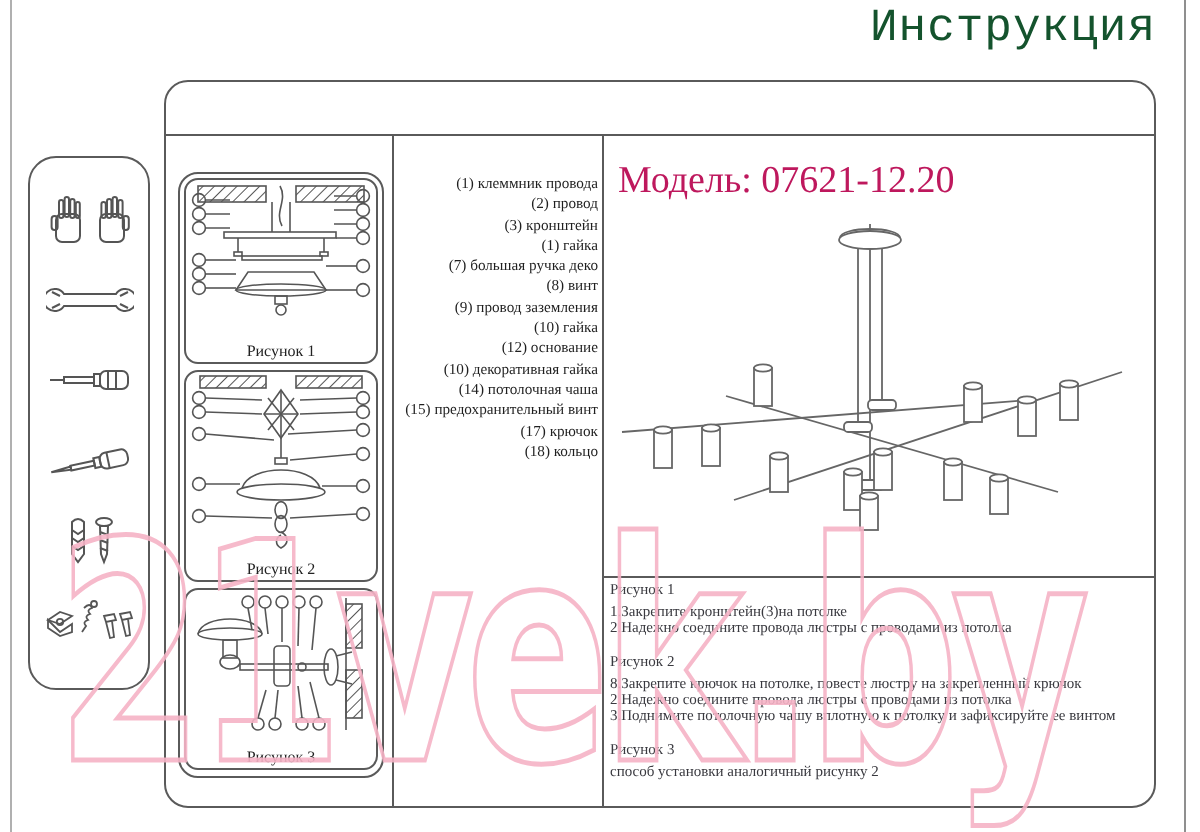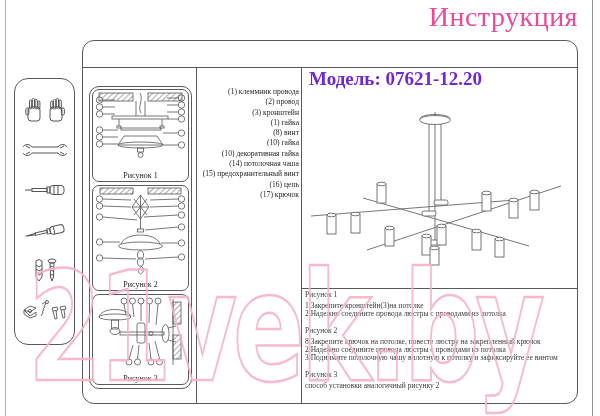--- a/index.html
+++ b/index.html
@@ -2,21 +2,21 @@
 <html><head>
 <meta charset="utf-8">
 <style>
   html,body{margin:0;padding:0;}
   body{width:600px;height:416px;position:relative;background:#fff;overflow:hidden;
        font-family:"Liberation Serif", serif;color:#1c1c1c;}
   .edge{position:absolute;top:0;height:416px;width:1px;background:#b0b0b0;}
   .edge.left{left:5px;}
   .edge.right{left:592px;background:#8f8f8f;}
 
-  .doc-title{position:absolute;top:1px;right:22px;font-size:28px;letter-spacing:.5px;color:#ec4899;}
+  .doc-title{position:absolute;top:1px;right:22px;font-size:23px;letter-spacing:.5px;color:#14532d;font-family:Liberation Mono, monospace;}
 
   .main-box{position:absolute;left:82px;top:40px;width:496px;height:364px;
             border:1px solid #5a5a5a;border-radius:12px;box-sizing:border-box;}
   .band-line{position:absolute;left:0;top:26px;width:100%;height:1px;background:#5a5a5a;}
   .vdiv{position:absolute;top:27px;bottom:0;width:1px;background:#5a5a5a;}
   .vdiv.v1{left:113px;}
   .vdiv.v2{left:218px;}
   .hdiv-right{position:absolute;left:218px;right:0;top:247px;height:1px;background:#5a5a5a;}
 
   .figures-panel{position:absolute;left:6px;top:45px;width:103px;height:303px;
@@ -24,21 +24,21 @@
   .fig-box{border:1px solid #5a5a5a;border-radius:7px;position:relative;box-sizing:border-box;
            width:97px;margin-bottom:3px;overflow:hidden;}
   .fig-box svg{display:block;}
   .fig-caption{position:absolute;bottom:1px;left:0;width:100%;text-align:center;
                font-size:8px;color:#222;}
 
   .parts-list{position:absolute;left:117px;top:46px;width:99px;
               font-size:7.6px;line-height:10.3px;color:#1f1f1f;}
   .parts-list div{white-space:normal;text-align:right;}
 
-  .model-header{position:absolute;left:226px;top:27px;font-size:19px;color:#6d28d9;font-weight:bold;}
+  .model-header{position:absolute;left:226px;top:39px;font-size:19px;color:#be185d;}
 
   .chandelier{position:absolute;left:220px;top:57px;}
 
   .instructions{position:absolute;left:222px;top:250px;width:270px;
                 font-size:7.5px;line-height:8.2px;color:#39393f;}
   .instr-section{margin-bottom:9px;}
   .instr-title{margin-bottom:2.5px;}
 
   .tools-panel{position:absolute;left:14px;top:78px;width:61px;height:267px;
                border:1px solid #5a5a5a;border-radius:14px;box-sizing:border-box;
@@ -280,27 +280,30 @@
       </svg>
       <div class="fig-caption">Рисунок 3</div>
     </div>
   </div>
 
   <div class="parts-list">
     <div>(1) клеммник провода</div>
     <div>(2) провод</div>
     <div>(3) кронштейн</div>
     <div>(1) гайка</div>
+    <div>(7) большая ручка деко</div>
     <div>(8) винт</div>
+    <div>(9) провод заземления</div>
     <div>(10) гайка</div>
+    <div>(12) основание</div>
     <div>(10) декоративная гайка</div>
     <div>(14) потолочная чаша</div>
     <div>(15) предохранительный винт</div>
-    <div>(16) цепь</div>
     <div>(17) крючок</div>
+    <div>(18) кольцо</div>
   </div>
 
   <div class="model-header">Модель: 07621-12.20</div>
 
   <svg class="chandelier" width="274" height="188" viewBox="0 0 274 188" fill="none" stroke="#666" stroke-width="0.9">
     <path d="M117,21 C117,15 147,15 147,21"></path>
     <ellipse cx="132" cy="22" rx="15.5" ry="4.5"></ellipse>
     <line x1="132" y1="14" x2="132" y2="17"></line>
     <line x1="126" y1="26" x2="126" y2="114"></line>
     <line x1="132" y1="26" x2="132" y2="144"></line>

